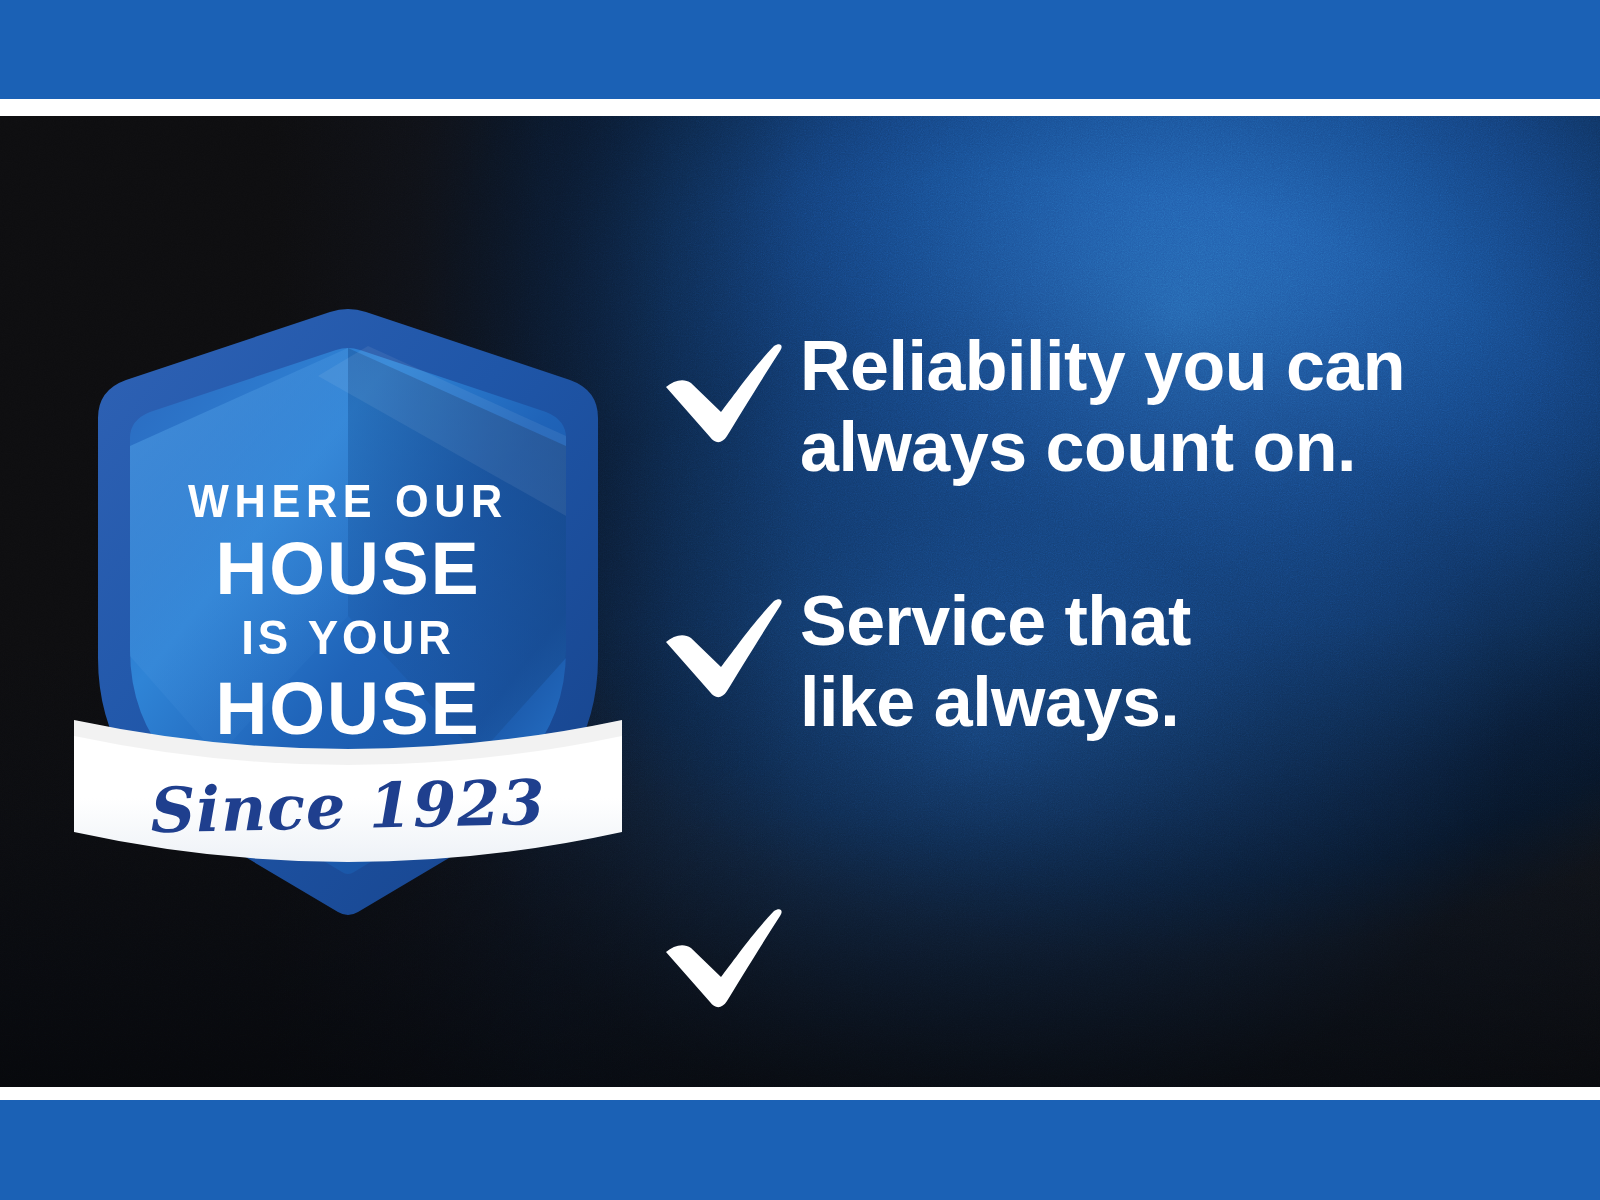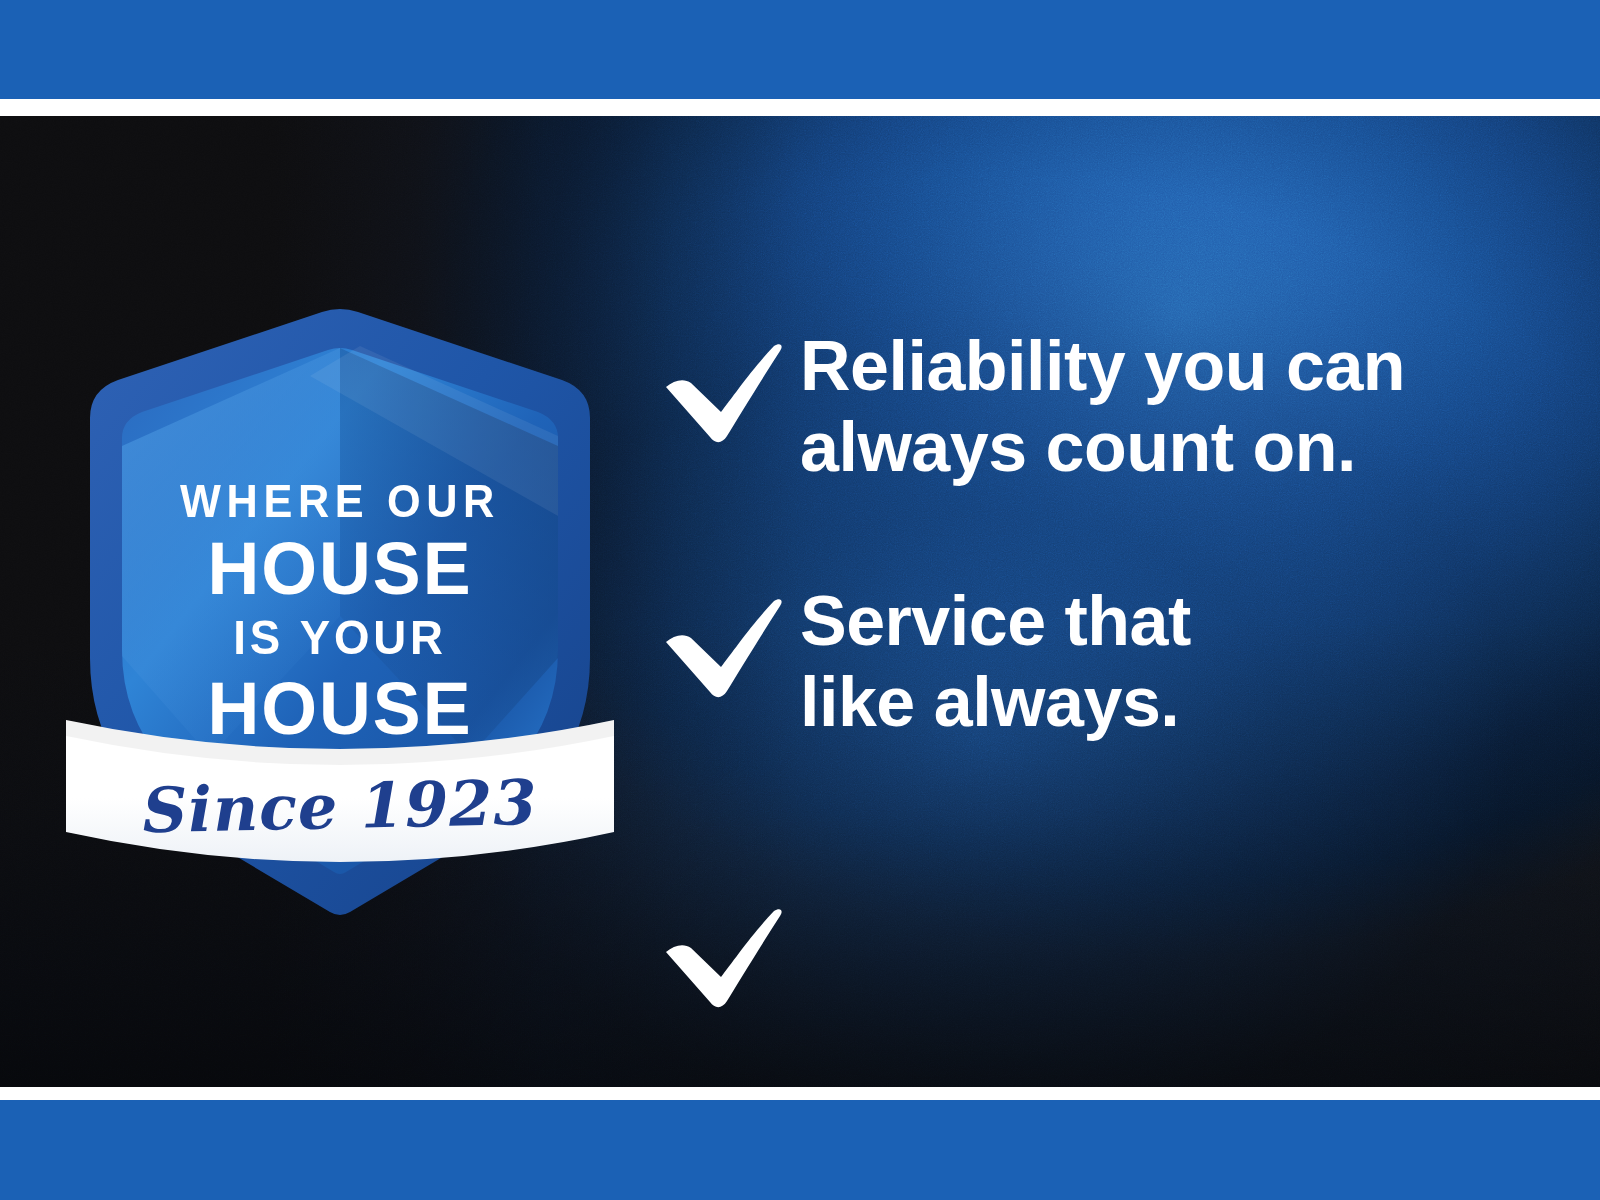--- a/index.html
+++ b/index.html
@@ -106,21 +106,21 @@
     left: 0; top: 0;
     width: 1600px; height: 971px;
     opacity: 0.40;
     mix-blend-mode: overlay;
     pointer-events: none;
   }
 
   
   #badge {
     position: absolute;
-    left: 60px;
+    left: 68px;
     top: 170px;
     width: 560px;
     height: 640px;
   }
   #badge svg { display: block; width: 100%; height: 100%; }
 
   .badge-text {
     position: absolute;
     left: 0;
     width: 560px;

